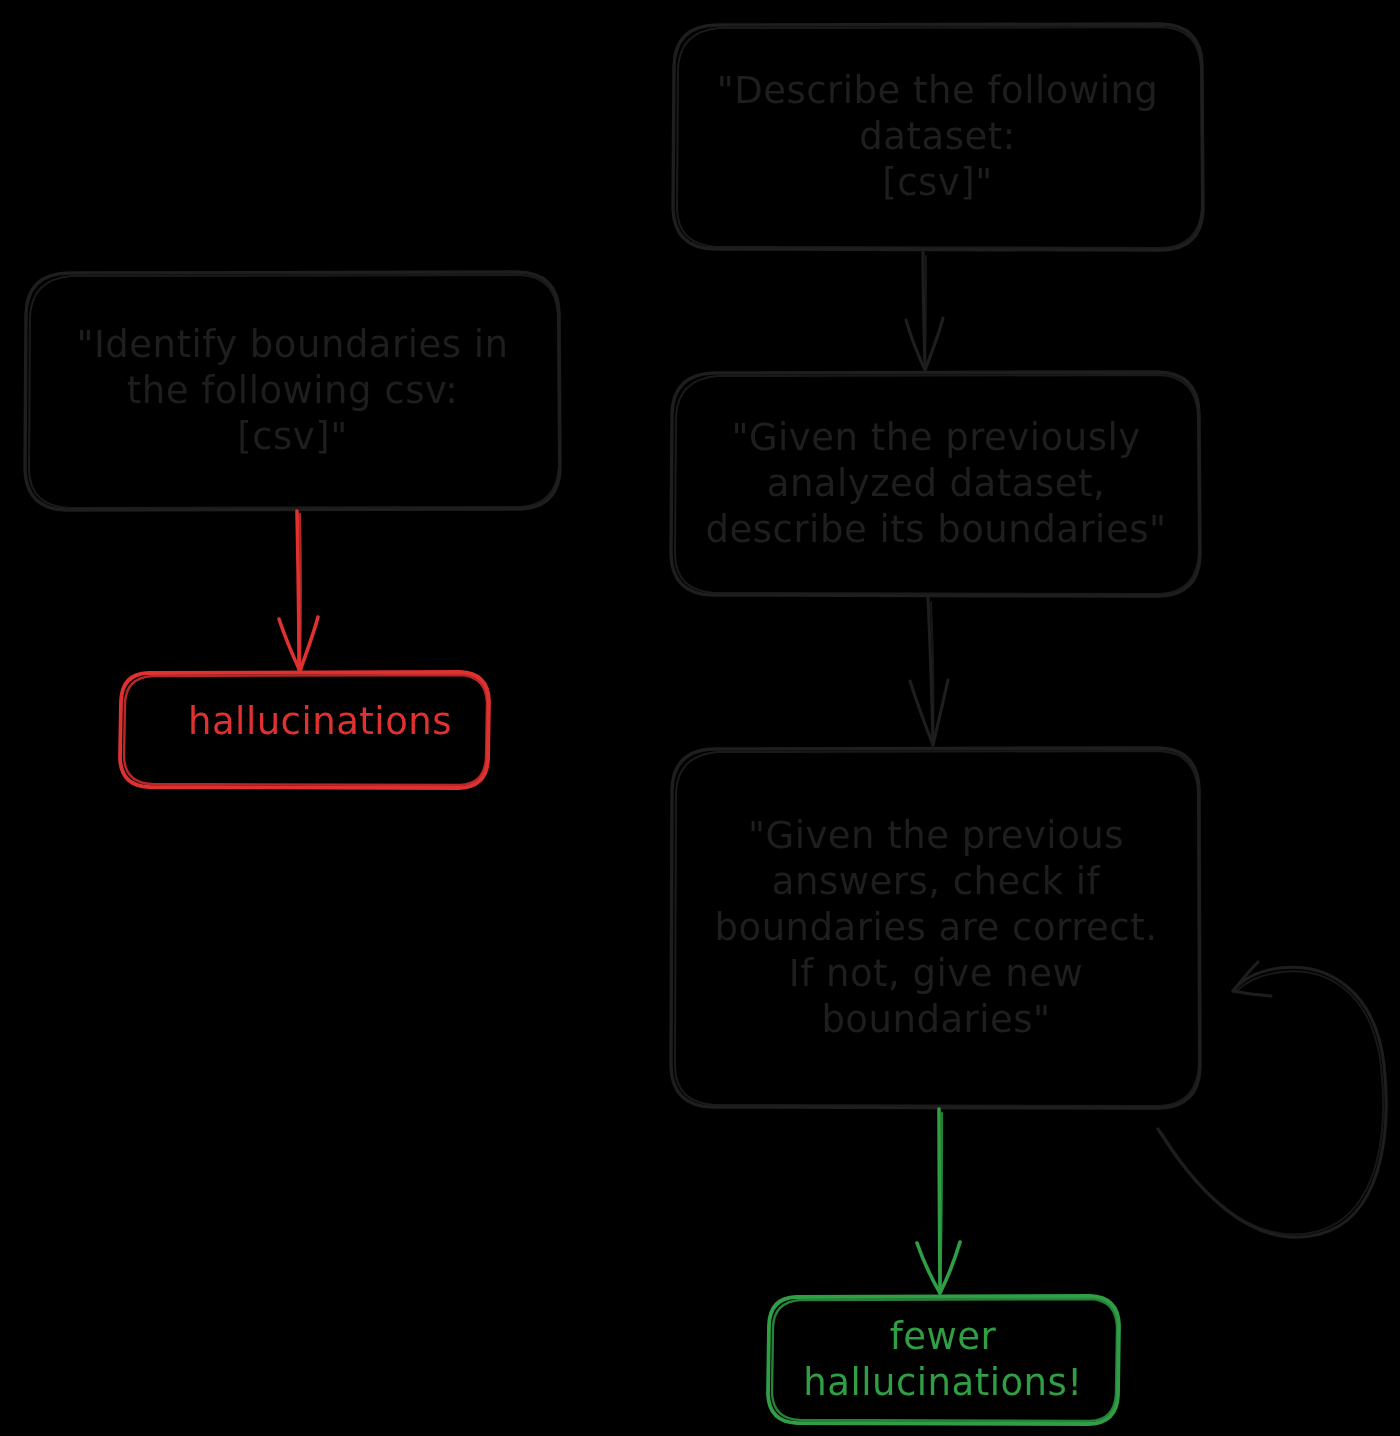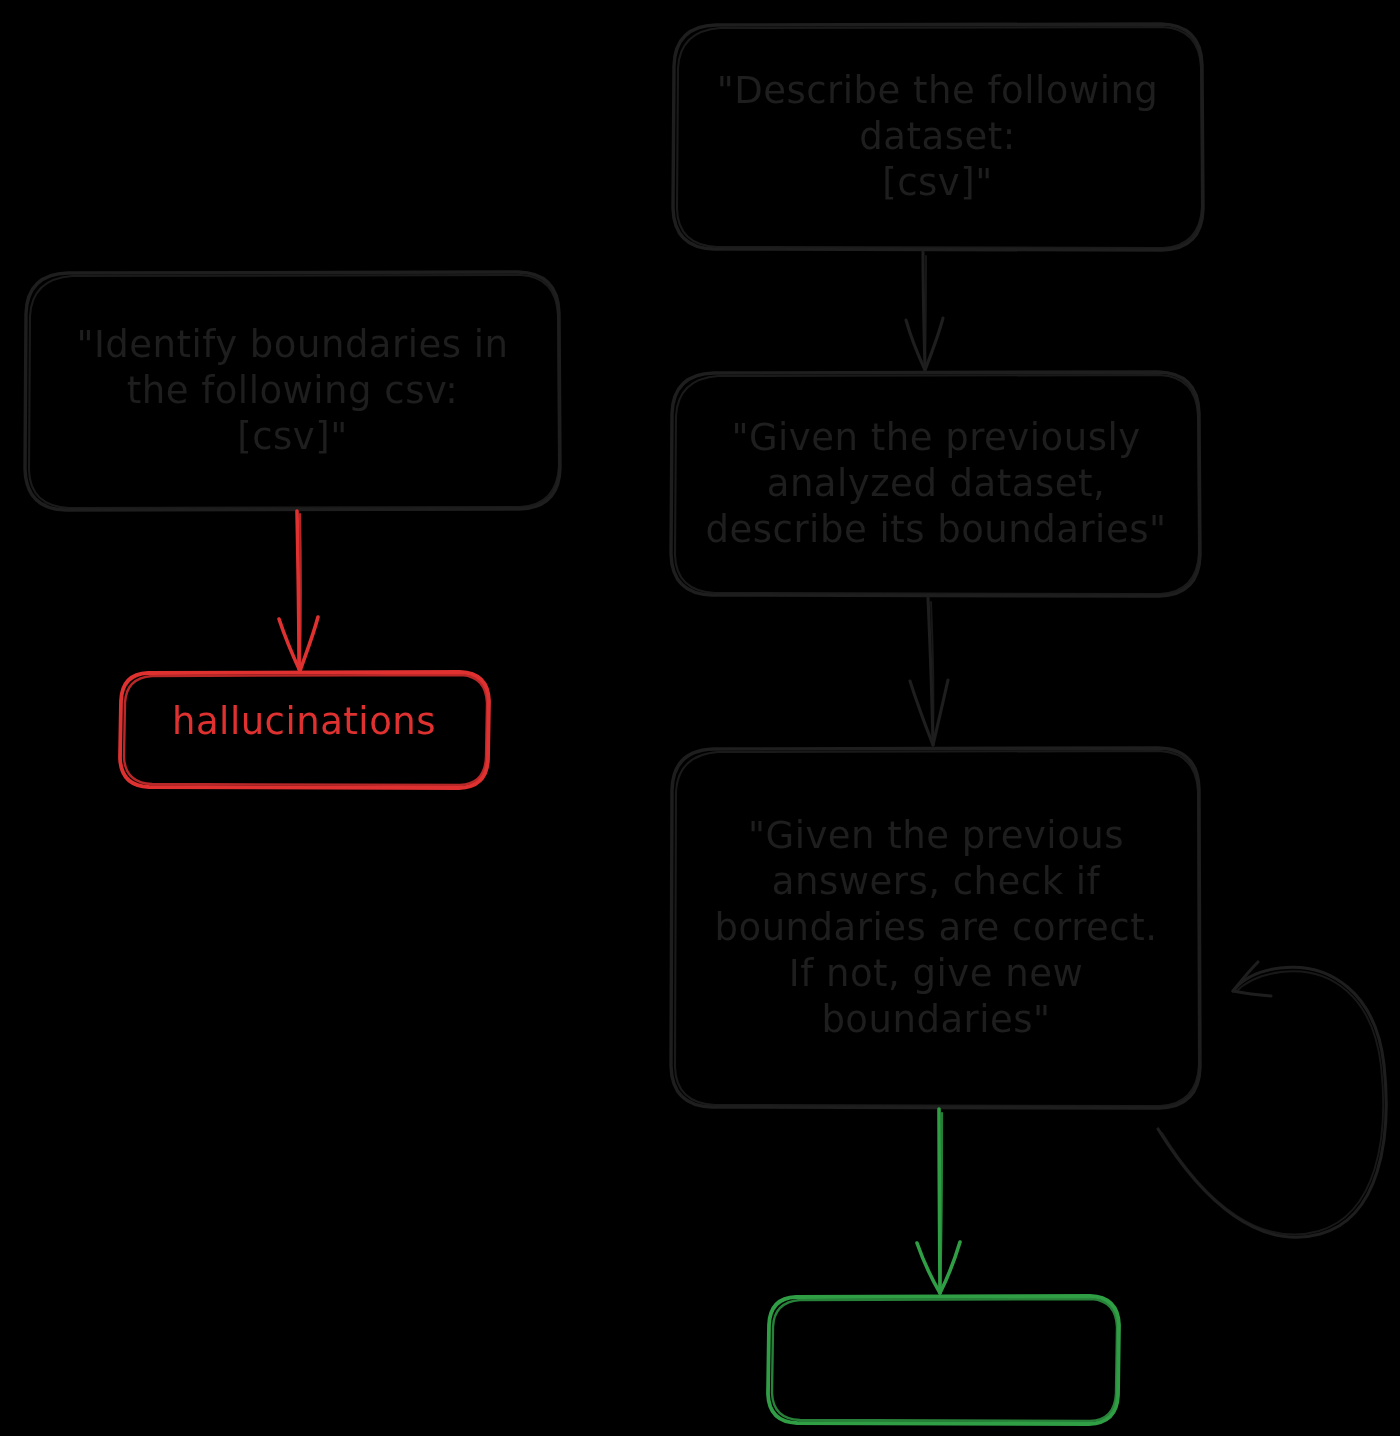--- a/index.html
+++ b/index.html
@@ -124,36 +124,38 @@
       <path d="M 917,1243 C 924,1263 933,1281 940,1293" fill="none" stroke="#2f9e44" stroke-width="3.6" stroke-linecap="round"></path>
       <path d="M 960,1242 C 954,1262 946,1281 940,1293" fill="none" stroke="#2f9e44" stroke-width="3.6" stroke-linecap="round"></path>
     </g>
 
   </svg>
 
   <div class="node-text dark-text" style="left:25px; top:272px; width:535px; height:238px;">"Identify boundaries in
 the following csv:
 [csv]"</div>
 
-  <div class="node-text red-text" style="left:120px; top:672px; width:368px; height:100px;">hallucinations</div>
+  <div class="node-text red-text" style="left:136px; top:672px; width:368px; height:100px;">hallucinations</div>
 
   <div class="node-text dark-text" style="left:672px; top:24px; width:531px; height:226px;">"Describe the following
 dataset:
 [csv]"</div>
 
   <div class="node-text dark-text" style="left:672px; top:372px; width:528px; height:224px;">"Given the previously
 analyzed dataset,
 describe its boundaries"</div>
 
   <div class="node-text dark-text" style="left:672px; top:748px; width:528px; height:360px;">"Given the previous
 answers, check if
 boundaries are correct.
 If not, give new
 boundaries"</div>
 
+  <div class="node-text green-text" style="left:768px; top:1296px; width:350px; height:128px;">fewer
+hallucinations!</div>
 
   <div class="hit" style="left:25px; top:272px; width:535px; height:238px;"></div>
   <div class="hit" style="left:120px; top:672px; width:368px; height:116px;"></div>
   <div class="hit" style="left:672px; top:24px; width:531px; height:226px;"></div>
   <div class="hit" style="left:672px; top:372px; width:528px; height:224px;"></div>
   <div class="hit" style="left:672px; top:748px; width:528px; height:360px;"></div>
   <div class="hit" style="left:768px; top:1296px; width:350px; height:128px;"></div>
 
 </div>
 

